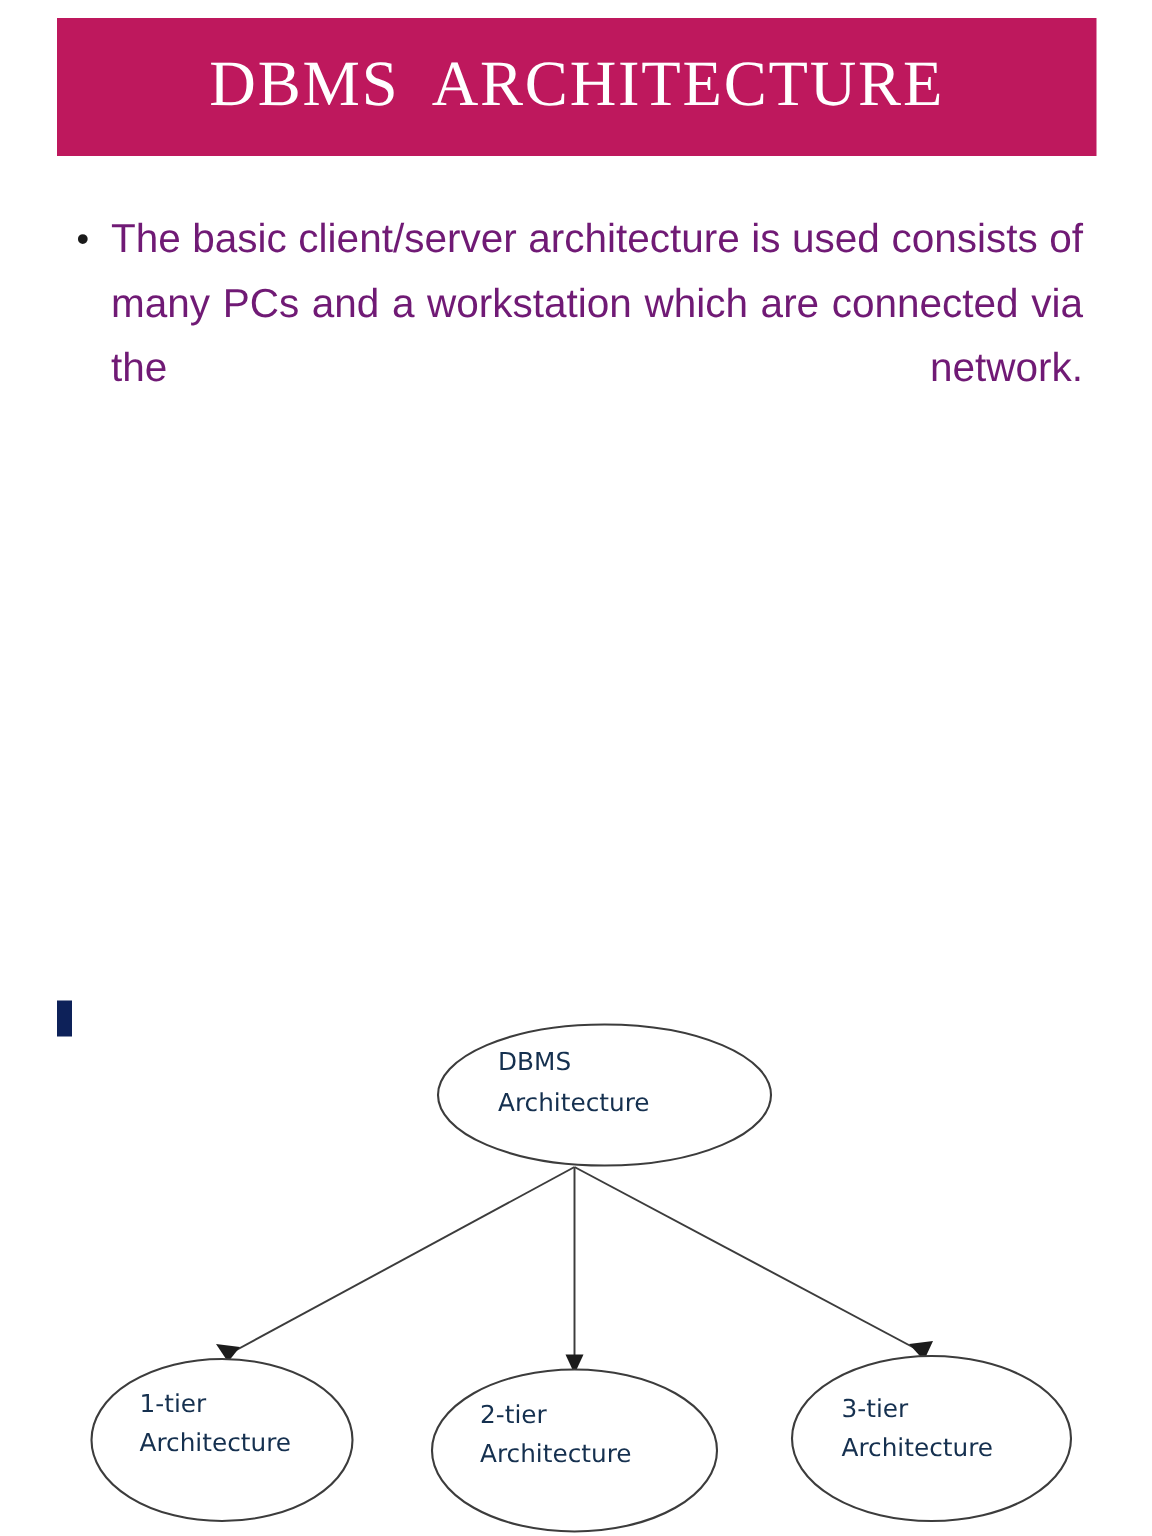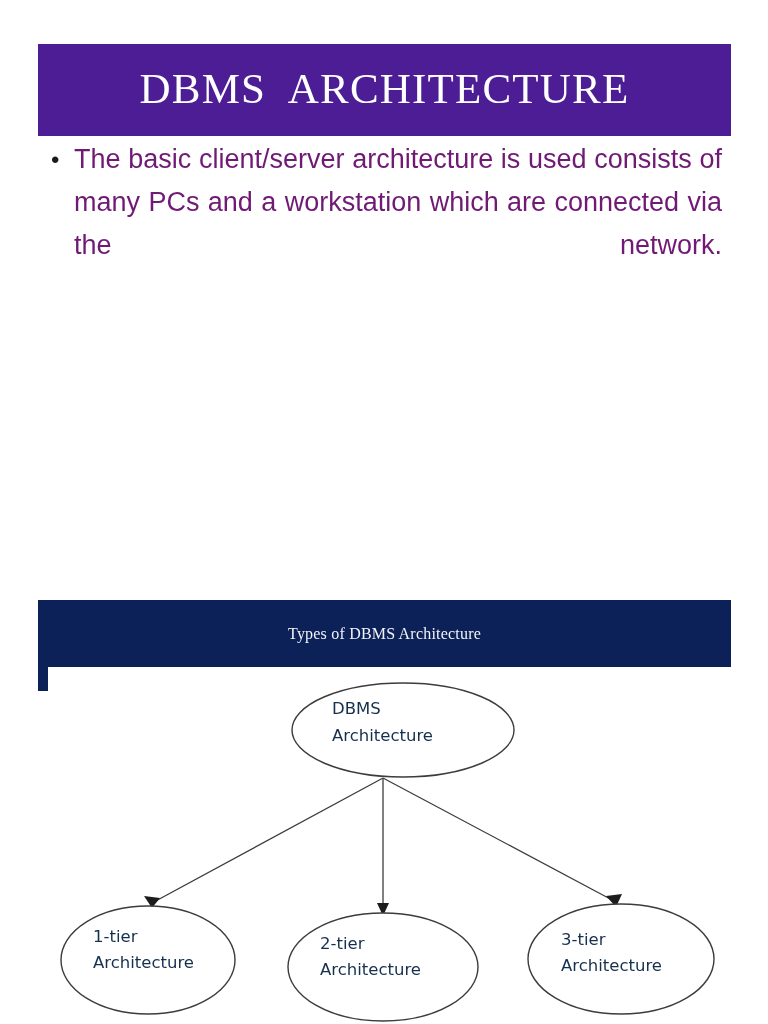--- a/index.html
+++ b/index.html
@@ -13,24 +13,24 @@
     position: relative;
     overflow: hidden;
     font-family: "Liberation Sans", sans-serif;
     -webkit-font-smoothing: antialiased;
   }
 
   
   .title-banner {
     position: absolute;
     left: 38px;
-    top: 44px;
+    top: 12px;
     width: 693px;
     height: 92px;
-    background: #4c1d95;
+    background: #be185d;
     box-sizing: border-box;
     display: flex;
     align-items: center;
     justify-content: center;
   }
   .title-banner .title-text {
     font-family: "Liberation Serif", "DejaVu Serif", serif;
     font-size: 43px;
     letter-spacing: 1.2px;
     color: #ffffff;
@@ -153,23 +153,20 @@
 
 <div class="bullet-block">
   <div class="bullet-row">
     <span class="bullet-dot">•</span>
     <span class="bullet-text">The basic client/server architecture is used consists of many PCs and a workstation which are connected via the network.</span>
   </div>
 </div>
 
 <div class="figure">
 
-  <div class="figure-band">
-    <span class="band-text">Types of DBMS Architecture</span>
-  </div>
   <div class="figure-tab"></div>
 
   <svg class="diagram-svg" viewBox="0 0 768 364">
 
     <g>
 
       <line class="edge-line" x1="383" y1="118" x2="152" y2="243"></line>
       <polygon class="edge-head" points="152,248 144,236 160,238"></polygon>
 
       <line class="edge-line" x1="383" y1="118" x2="383" y2="248"></line>

